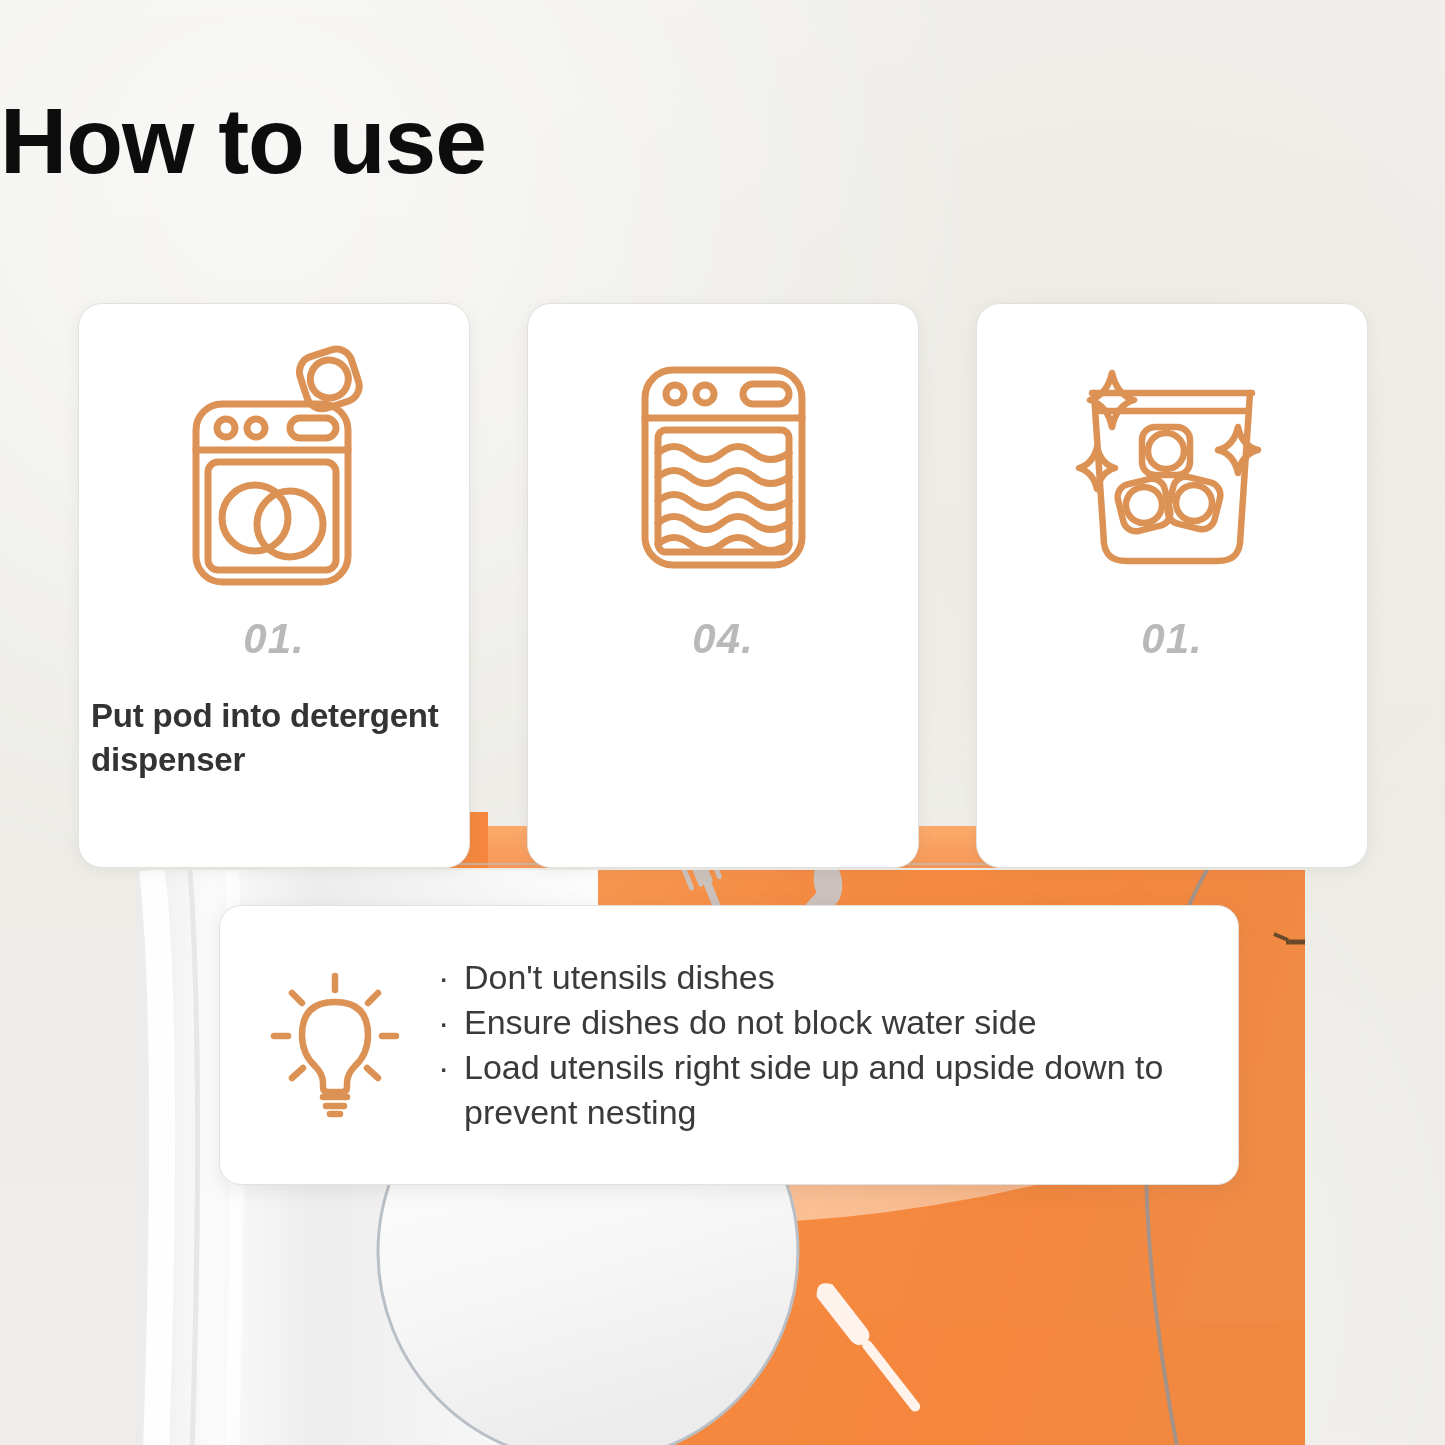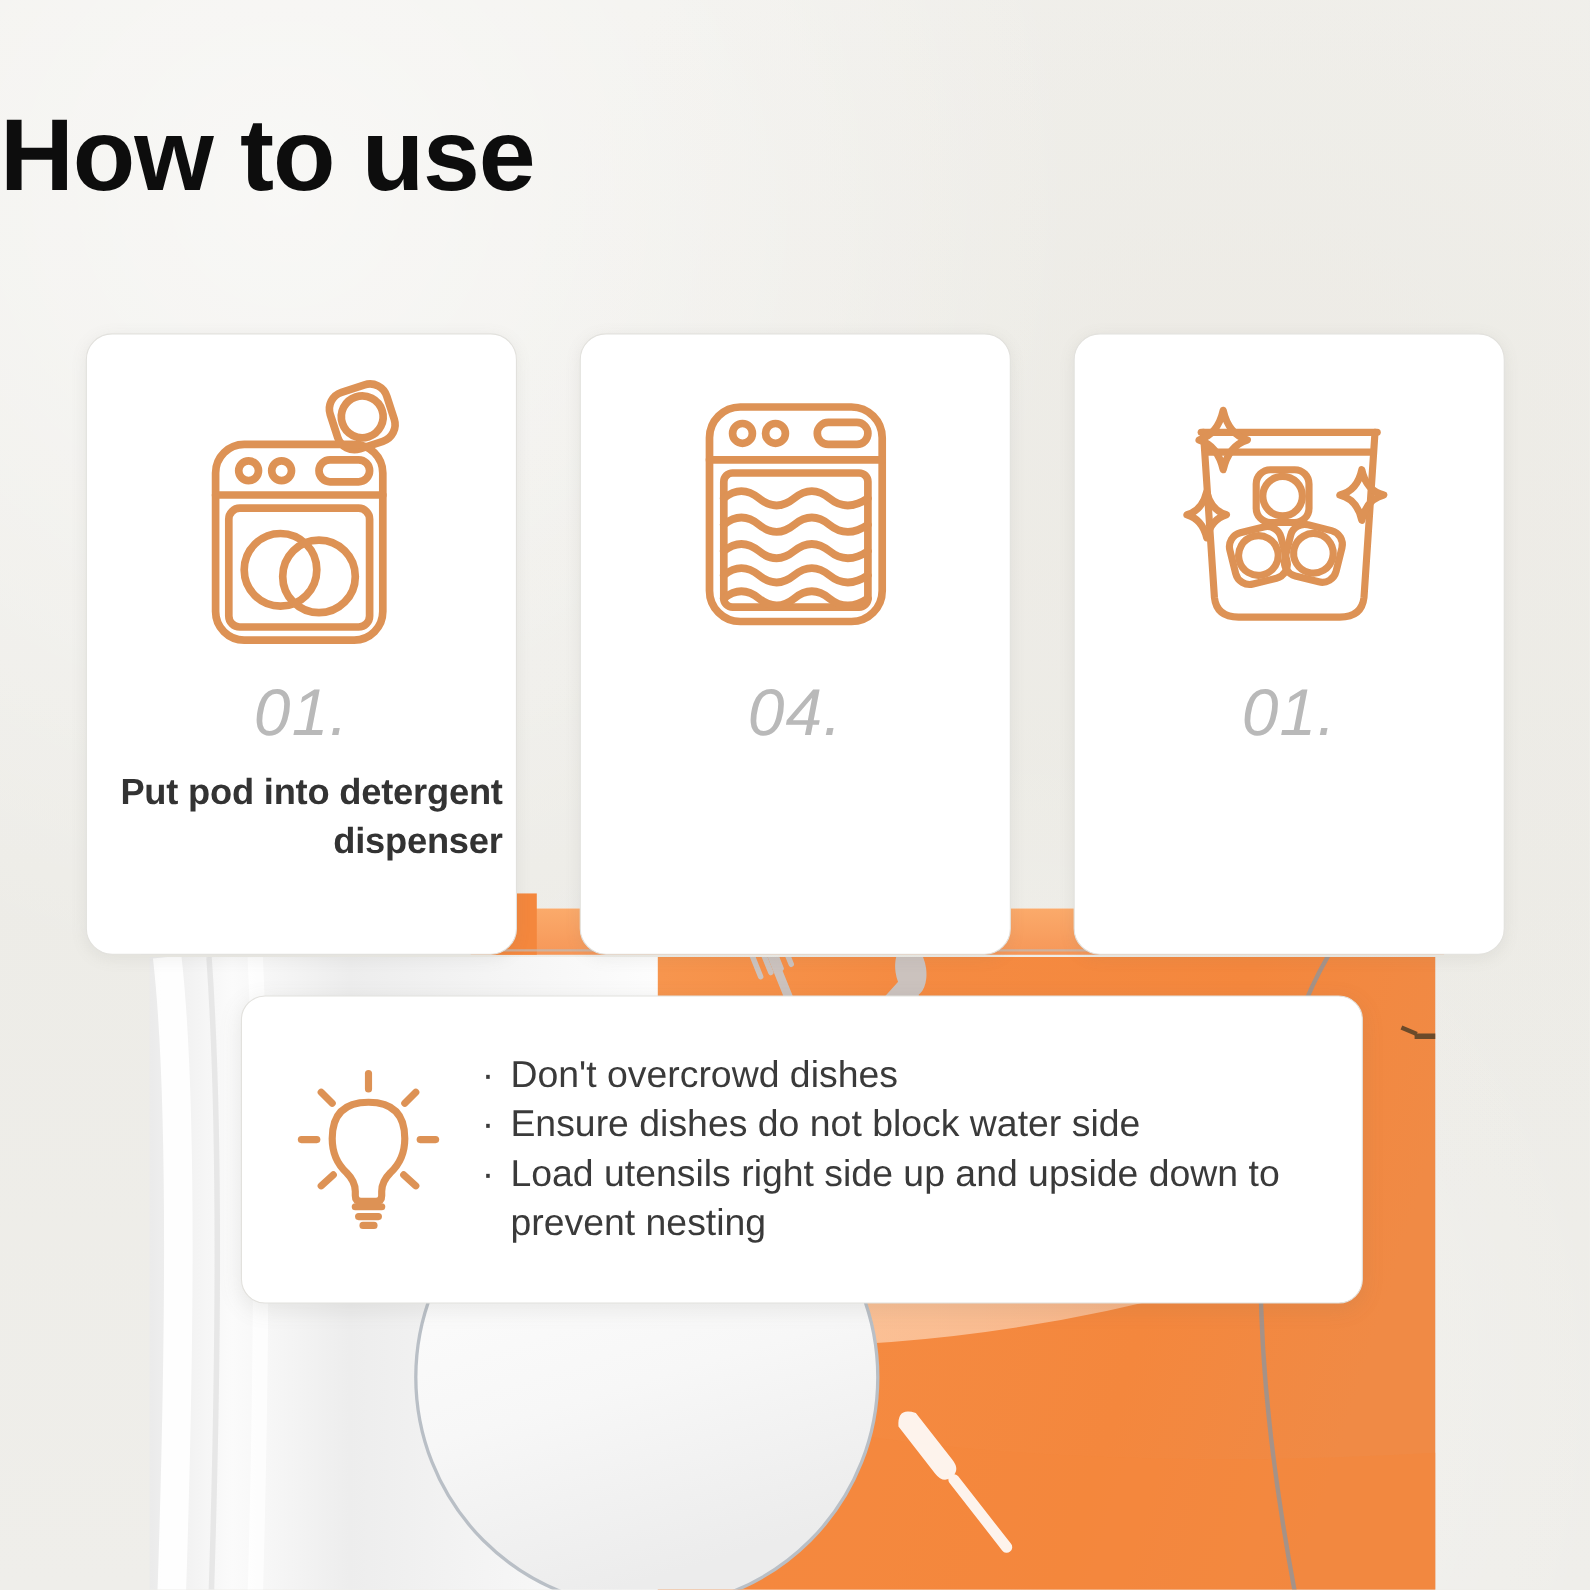--- a/index.html
+++ b/index.html
@@ -57,34 +57,34 @@
     align-items:center;
     box-sizing:border-box;
     padding-top:18px;
   }
   .card-icon{
     height:290px;
     display:flex;align-items:center;justify-content:center;
     width:100%;
   }
   .card-num{
-    font-size:60px;
+    font-size:42px;
     font-style:italic;
-    font-weight:400;
+    font-weight:700;
     color:#b9b9b9;
     line-height:1;
     letter-spacing:1px;
     margin-top:6px;
   }
   .card-caption{
-    margin-top:20px;
+    margin-top:34px;
     font-size:33px;
     font-weight:bold;
     color:#333333;
-    text-align:right;
+    text-align:left;
     line-height:1.32;
     padding:0 12px;
     letter-spacing:-.2px;
   }
 
   
   .tips{
     position:absolute;
     left:219px;top:905px;
     width:1020px;height:280px;
@@ -391,21 +391,21 @@
       <path d="M108 23 L98 33"></path>
       <path d="M4 66 H18"></path>
       <path d="M112 66 H126"></path>
       <path d="M22 108 L33 98"></path>
       <path d="M108 108 L97 98"></path>
     </svg>
   </div>
   <div class="tips-list">
     <div class="tip-row">
       <span class="tip-dot">·</span>
-      <span class="tip-text">Don't overcrowd dishes</span>
+      <span class="tip-text">Don't utensils dishes</span>
     </div>
     <div class="tip-row">
       <span class="tip-dot">·</span>
       <span class="tip-text">Ensure dishes do not block water side</span>
     </div>
     <div class="tip-row">
       <span class="tip-dot">·</span>
       <span class="tip-text">Load utensils right side up and upside down to prevent nesting</span>
     </div>
   </div>

